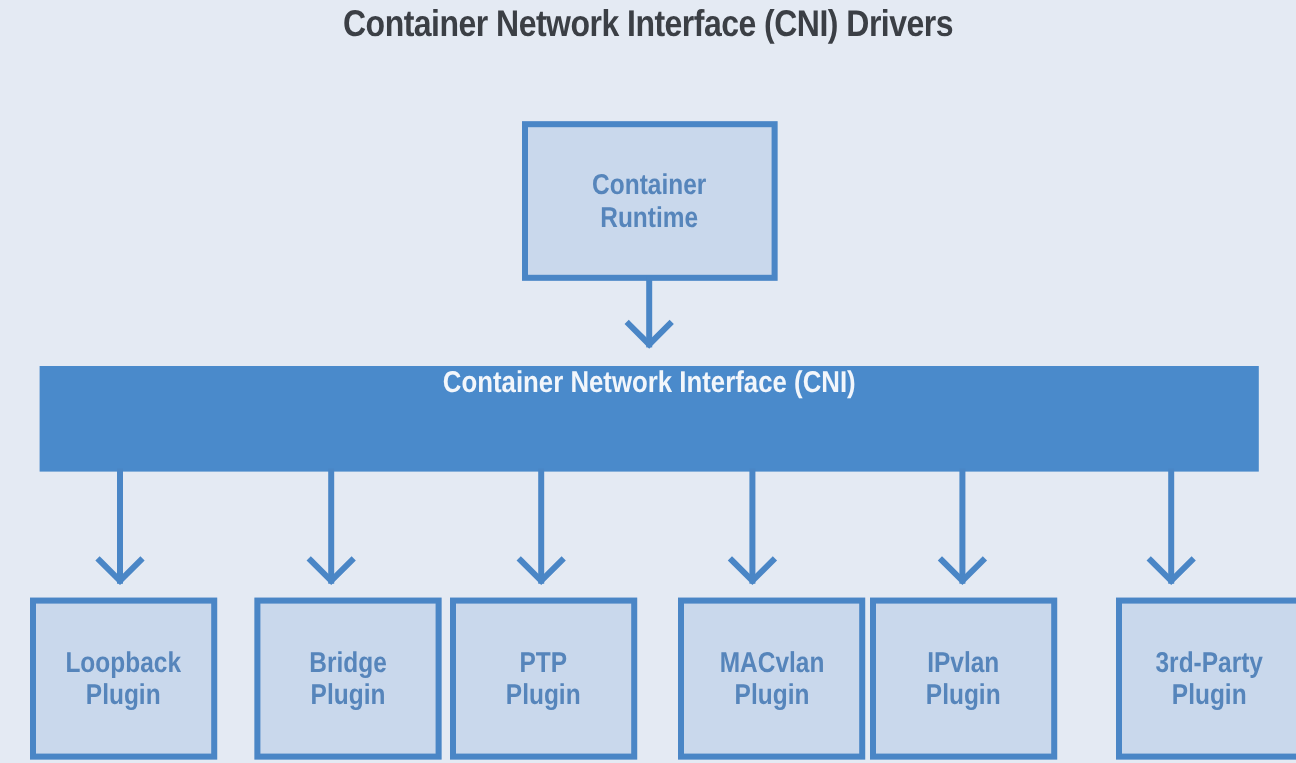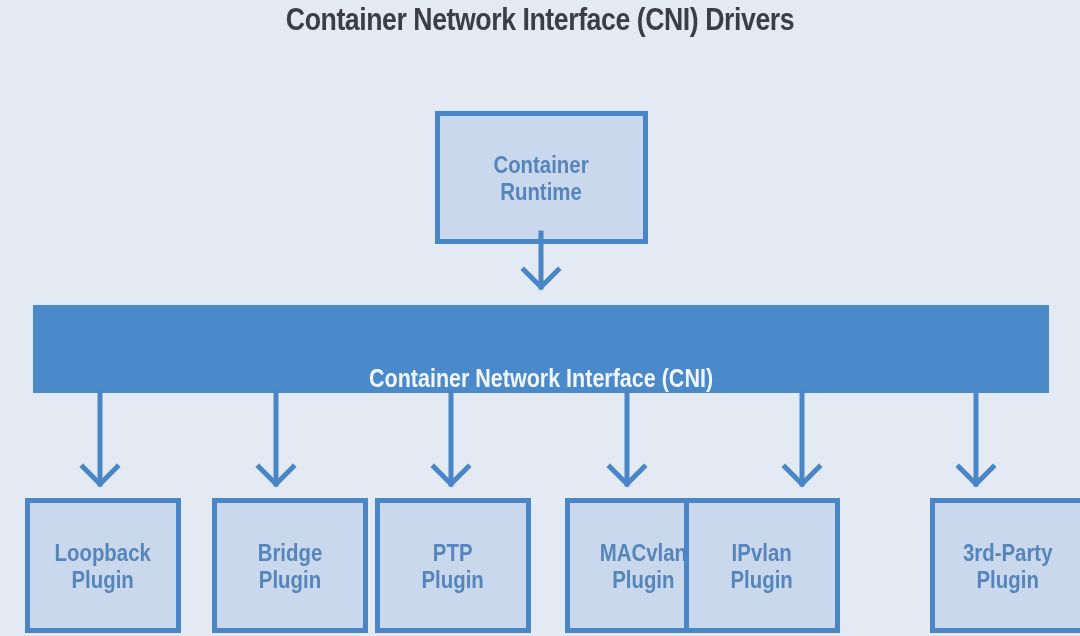--- a/index.html
+++ b/index.html
@@ -20,25 +20,25 @@
     position: absolute; box-sizing: border-box;
     border: 5px solid #4a86c6;
     background: #c9d8ec;
     display: flex; align-items: center; justify-content: center;
     text-align: center;
   }
   .box .lbl {
     color: #5685bb; font-weight: bold; font-size: 24px; line-height: 27px;
     transform: scaleX(0.85); white-space: pre-line;
   }
-  .runtime { left: 435px; top: 101px; width: 213px; height: 133px; margin-top: 10px; }
+  .runtime { left: 435px; top: 101px; width: 213px; height: 133px; }
   .cni-bar {
     position: absolute; left: 33px; top: 305px; width: 1016px; height: 88px;
     background: #4a8acb;
-    display: flex; align-items: flex-end; justify-content: center;
+    display: flex; align-items: flex-start; justify-content: center;
   }
   .cni-bar .lbl {
     color: #f2f6fb; font-weight: bold; font-size: 25px; transform: scaleX(0.86);
   }
   .plugin { top: 498px; width: 156px; height: 135px; }
   svg.arrows { position: absolute; left: 0; top: 0; width: 1080px; height: 636px; pointer-events: none; }
 </style>
 </head>
 <body>
 
@@ -62,21 +62,21 @@
 Plugin</span>
 </div>
 <div class="box plugin" style="left:375px">
   <span class="lbl">PTP
 Plugin</span>
 </div>
 <div class="box plugin" style="left:565px">
   <span class="lbl">MACvlan
 Plugin</span>
 </div>
-<div class="box plugin" style="left:684px">
+<div class="box plugin" style="left:725px">
   <span class="lbl">IPvlan
 Plugin</span>
 </div>
 <div class="box plugin" style="left:930px">
   <span class="lbl">3rd-Party
 Plugin</span>
 </div>
 
 <svg class="arrows" viewBox="0 0 1080 636">
   <g stroke="#4a86c6" stroke-width="5" fill="none" stroke-linecap="square">

